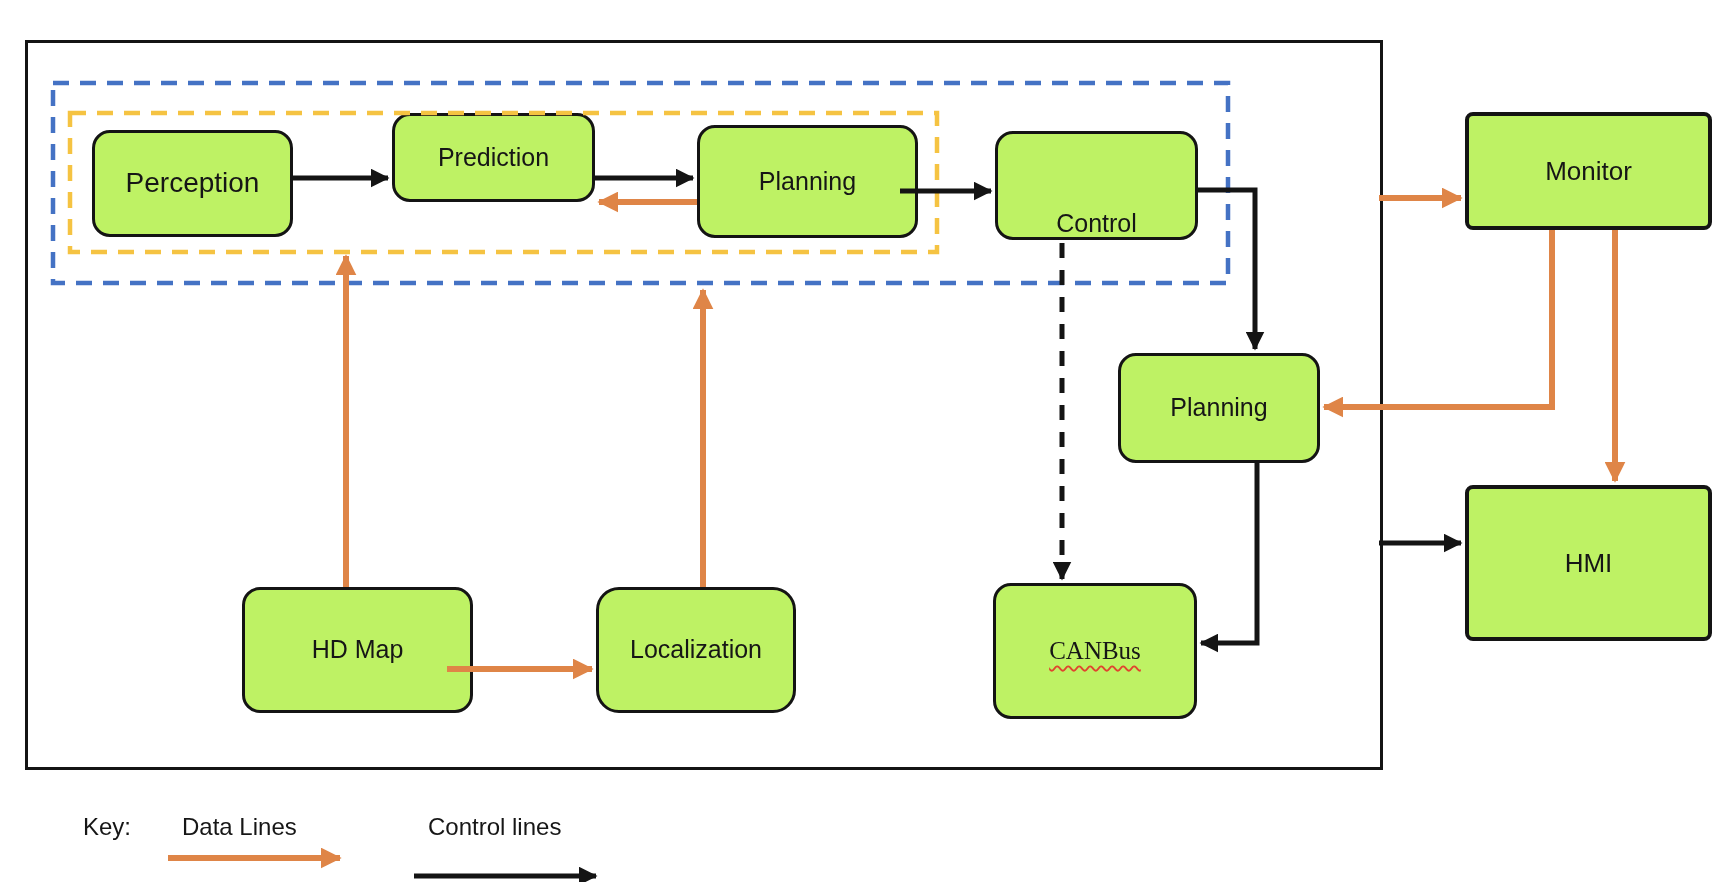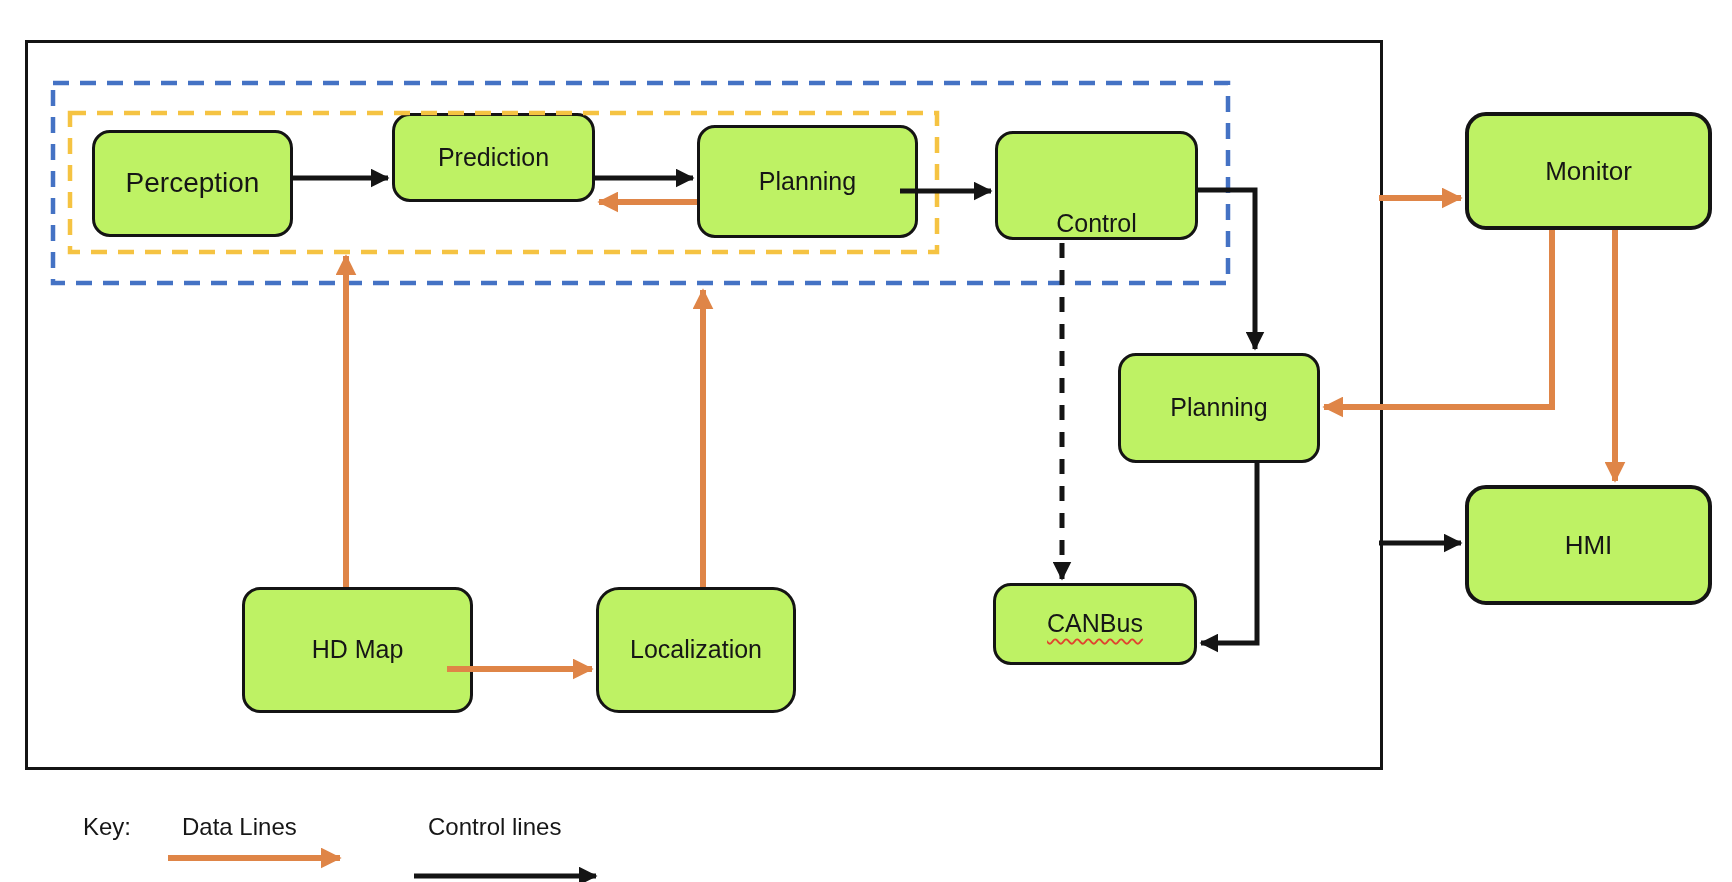--- a/index.html
+++ b/index.html
@@ -16,32 +16,32 @@
   }
   .outer-box{
     position:absolute;left:25px;top:40px;width:1352px;height:724px;
     border:3px solid #141414;background:#fff;
   }
   .node{
     position:absolute;display:flex;align-items:center;justify-content:center;
     background:#bef264;border:3px solid #141414;border-radius:18px;
     font-size:25px;line-height:1.1;z-index:2;box-sizing:border-box;
   }
-  .node--big{border-width:4px;border-radius:21px;}
+  .node--big{border-width:4px;border-radius:8px;}
   .node-label{white-space:nowrap;}
   #node-perception{left:92px;top:130px;width:201px;height:107px;font-size:28px;}
   #node-prediction{left:392px;top:113px;width:203px;height:89px;}
   #node-planning{left:697px;top:125px;width:221px;height:113px;}
   #node-control{left:995px;top:131px;width:203px;height:109px;align-items:flex-end;}
   #node-guardian{left:1118px;top:353px;width:202px;height:110px;}
-  #node-canbus{left:993px;top:583px;width:204px;height:82px;}
+  #node-canbus{left:993px;top:583px;width:204px;height:136px;font-family:Liberation Serif, serif;}
   #node-hdmap{left:242px;top:587px;width:231px;height:126px;}
   #node-localization{left:596px;top:587px;width:200px;height:126px;border-radius:23px;}
   #node-monitor{left:1465px;top:112px;width:247px;height:118px;font-size:26px;}
-  #node-hmi{left:1465px;top:485px;width:247px;height:120px;font-size:26px;}
+  #node-hmi{left:1465px;top:485px;width:247px;height:156px;font-size:26px;}
   #node-canbus .node-label{
     text-decoration-line:underline;
     text-decoration-style:wavy;
     text-decoration-color:var(--spellcheck-underline);
     text-decoration-thickness:1.5px;
     text-underline-offset:6px;
   }
   .overlay{position:absolute;left:0;top:0;z-index:5;pointer-events:none;}
   .grp-outer{fill:none;stroke:var(--group-outer-dashed);stroke-width:4.5;stroke-dasharray:16 11;}
   .grp-inner{fill:none;stroke:var(--group-inner-dashed);stroke-width:4.5;stroke-dasharray:16 11;}

